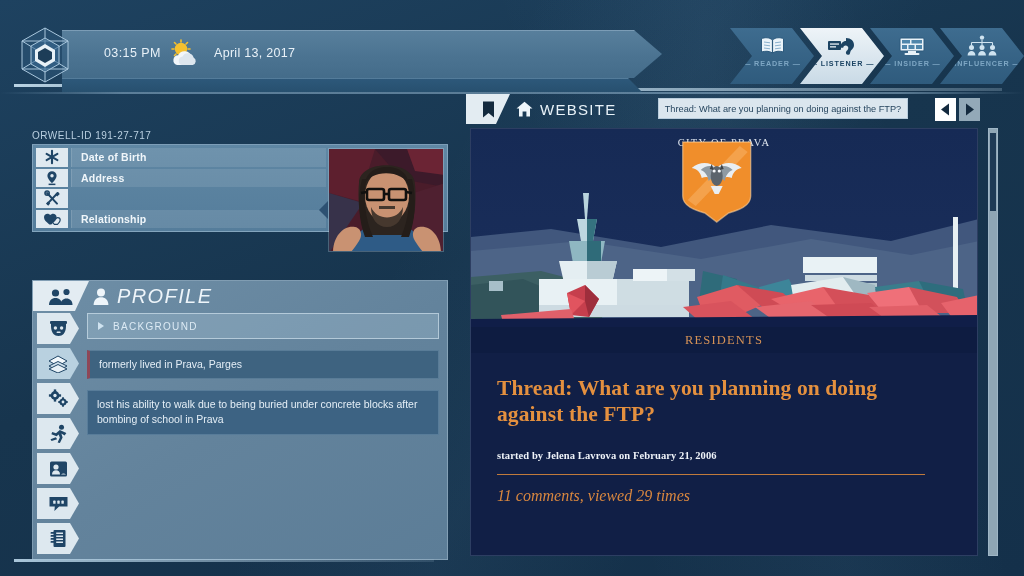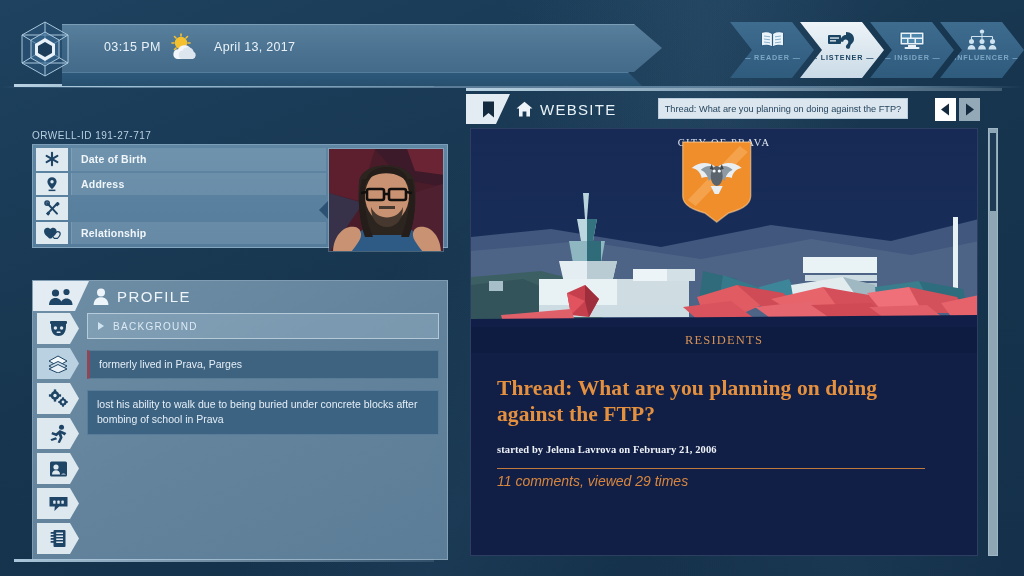--- a/index.html
+++ b/index.html
@@ -16,21 +16,21 @@
   #app::before {
     content: ""; position: absolute; inset: 0;
     background:
       linear-gradient(118deg, rgba(255,255,255,0.00) 40%, rgba(120,175,215,0.06) 55%, rgba(255,255,255,0.0) 70%),
       linear-gradient(75deg, rgba(255,255,255,0.0) 55%, rgba(130,180,220,0.05) 72%, rgba(255,255,255,0.0) 86%);
     pointer-events: none;
   }
 
   
   .topbar {
-    position: absolute; left: 0; top: 10px; width: 1024px; height: 90px;
+    position: absolute; left: 0; top: 16px; width: 1024px; height: 90px;
     z-index: 5;
     border-radius: 18px;
   }
   .topbar-slab {
     position: absolute; left: 62px; top: 14px; height: 48px; width: 600px;
     background: linear-gradient(180deg, #587f9c 0%, #4b7391 55%, #446c8a 100%);
     clip-path: polygon(0 0, calc(100% - 28px) 0, 100% 50%, calc(100% - 28px) 100%, 0 100%);
     border-top: 1px solid rgba(190,215,235,0.45);
   }
   .topbar-slab2 {
@@ -89,21 +89,21 @@
     position: absolute; left: 16px; top: 10px;
     font-size: 28px; font-weight: 300; letter-spacing: 1.2px; color: #e9f2f8;
   }
   .orwellid {
     position: absolute; left: 18px; top: 46px;
     font-size: 10px; letter-spacing: .5px; color: #b9cfe0;
   }
 
   
   .infocard {
-    position: absolute; left: 18px; top: 60px; width: 416px; height: 104px;
+    position: absolute; left: 18px; top: 60px; width: 416px; height: 88px;
     background: linear-gradient(180deg, #5f87a4 0%, #557d9b 100%);
     border: 1px solid rgba(200,222,238,.35);
     display: flex;
   }
   .ic-rows { width: 296px; padding: 3px; display: flex; flex-direction: column; gap: 2px; }
   .ic-row { display: flex; height: 25px; gap: 3px; }
   .ic-ico {
     width: 32px; background: #dfe9f0; display: flex; align-items: center; justify-content: center;
     flex: none;
   }
@@ -130,22 +130,22 @@
     background: linear-gradient(150deg, #6e8ea6 0%, #63839c 50%, #5c7d97 100%);
     border: 1px solid rgba(205,226,240,.30);
   }
   .prof-header { position: relative; height: 30px; display: flex; align-items: center; }
   .prof-tab {
     width: 56px; height: 30px; background: #e3ecf2;
     clip-path: polygon(0 0, 100% 0, calc(100% - 14px) 100%, 0 100%);
     display: flex; align-items: center; justify-content: center;
   }
   .prof-title {
-    display: flex; gap: 8px; margin-left: 4px;
-    color: #eef5fa; font-size: 15px; letter-spacing: 1.4px; font-weight: 300;
+    display: flex; align-items: center; gap: 8px; margin-left: 4px;
+    color: #eef5fa; font-size: 20px; letter-spacing: 1.4px; font-weight: 300; font-style: italic;
   }
   .prof-body { position: relative; display: flex; height: 250px; }
   .prof-rail { width: 50px; padding-top: 2px; display: flex; flex-direction: column; gap: 4px; }
   .rail-btn {
     position: relative; width: 42px; height: 31px; margin-left: 4px;
     background: #dde8ef;
     clip-path: polygon(0 0, calc(100% - 9px) 0, 100% 50%, calc(100% - 9px) 100%, 0 100%);
     display: flex; align-items: center; justify-content: center; cursor: pointer;
   }
   .rail-btn.active { background: #b9d1e0; outline: 1px solid #eaf3f9; outline-offset: 0px; }
@@ -208,27 +208,27 @@
   .hero-tag {
     flex: 1; text-align: center; color: #d79357; font-family: "Liberation Serif", serif;
     font-size: 12.5px; letter-spacing: 1.2px; cursor: pointer;
   }
   .article { padding: 22px 26px 0 26px; }
   .art-title {
     color: #e4903f; font-family: "Liberation Serif", serif; font-weight: bold;
     font-size: 21.5px; line-height: 1.22; max-width: 420px; letter-spacing: .1px;
   }
   .art-meta {
-    margin-top: 17px; color: #eef2f8; font-family: "Liberation Serif", serif;
+    margin-top: 23px; color: #eef2f8; font-family: "Liberation Serif", serif;
     font-weight: bold; font-size: 10.5px; letter-spacing: .1px;
   }
   .art-rule { margin-top: 13px; width: 428px; height: 1px; background: #c07a3c; }
   .art-stats {
-    margin-top: 4px; color: #d9873f; font-family: Liberation Sans, sans-serif;
-    font-style: italic; font-size: 14px;
+    margin-top: 12px; color: #d9873f; font-family: Liberation Serif, serif;
+    font-style: italic; font-size: 16px;
   }
   .vscroll {
     position: absolute; right: 12px; top: 40px; width: 10px; height: 428px;
     background: #8fa6b5; border: 1px solid rgba(190,212,228,.35);
   }
   .vthumb { position: absolute; left: 1px; top: 4px; width: 6px; height: 78px; background: #1e3a55; }
   .rc-botline { position: absolute; left: 0; bottom: 0; width: 536px; height: 3px;
     background: linear-gradient(90deg, #a9c6da, rgba(169,198,218,.18)); }
 
   svg { display: block; }

